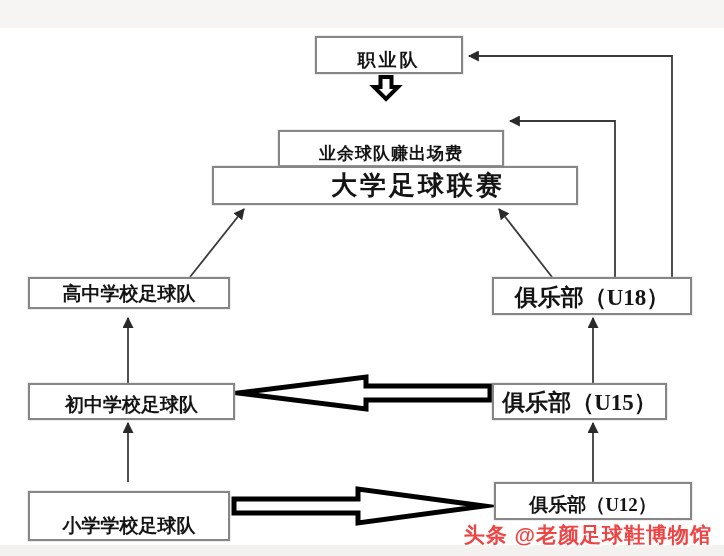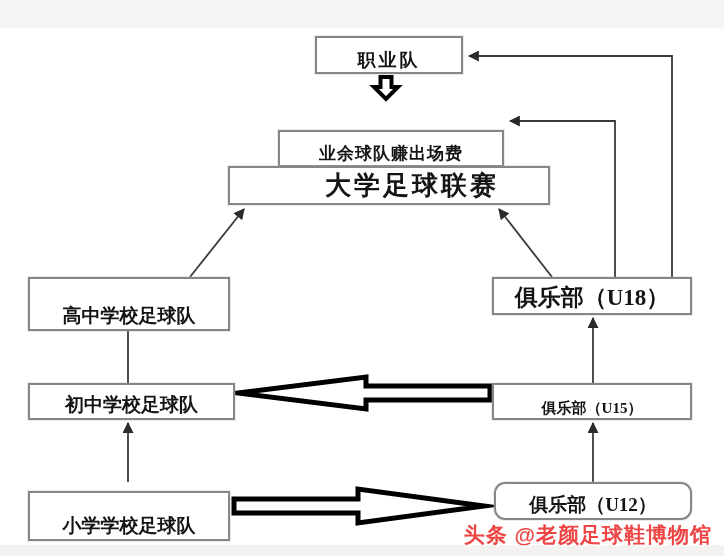--- a/index.html
+++ b/index.html
@@ -13,27 +13,27 @@
   .stage{position:absolute;left:0;top:0;width:724px;height:556px;}
   svg.wires{position:absolute;left:0;top:0;pointer-events:none;}
   .node{
     position:absolute;box-sizing:border-box;background:#ffffff;
     border:2px solid #868686;display:flex;align-items:flex-end;justify-content:center;
     color:#141414;font-weight:bold;white-space:nowrap;
     box-shadow:0 0 0 1px rgba(180,180,180,.25);
   }
   #node-pro     {left:315px;top:36px; width:148px;height:38px;font-size:18px;letter-spacing:3px;}
   #node-amateur {left:278px;top:103px;width:226px;height:37px;font-size:17px;letter-spacing:1px;margin-top:27px;}
-  #node-uni     {left:228px;top:166px;width:322px;height:39px;font-size:26px;letter-spacing:3px;padding-left:46px;}
-  #node-hs      {left:28px; top:277px;width:202px;height:54px;font-size:19px;}
+  #node-uni     {left:212px;top:166px;width:366px;height:39px;font-size:26px;letter-spacing:3px;padding-left:46px;}
+  #node-hs      {left:28px; top:277px;width:202px;height:32px;font-size:19px;}
   #node-ms      {left:28px; top:383px;width:207px;height:37px;font-size:19px;}
   #node-es      {left:28px; top:491px;width:202px;height:50px;font-size:19px;}
   #node-u18     {left:492px;top:277px;width:200px;height:38px;font-size:23px;}
-  #node-u15     {left:492px;top:383px;width:200px;height:37px;font-size:15px;}
-  #node-u12     {left:494px;top:482px;width:198px;height:38px;font-size:19px;border-radius:11px;}
+  #node-u15     {left:492px;top:383px;width:175px;height:37px;font-size:23px;}
+  #node-u12     {left:494px;top:482px;width:198px;height:38px;font-size:19px;}
   .watermark{
     position:absolute;right:12px;bottom:7px;
     font-family:"Liberation Sans", sans-serif;
     font-weight:bold;font-size:21px;color:#ef4444;
     text-shadow:2px 2px 0 #ffffff, 1px 1px 0 #f0f0f0;
     letter-spacing:1px;
   }
 </style>
 </head>
 <body>

